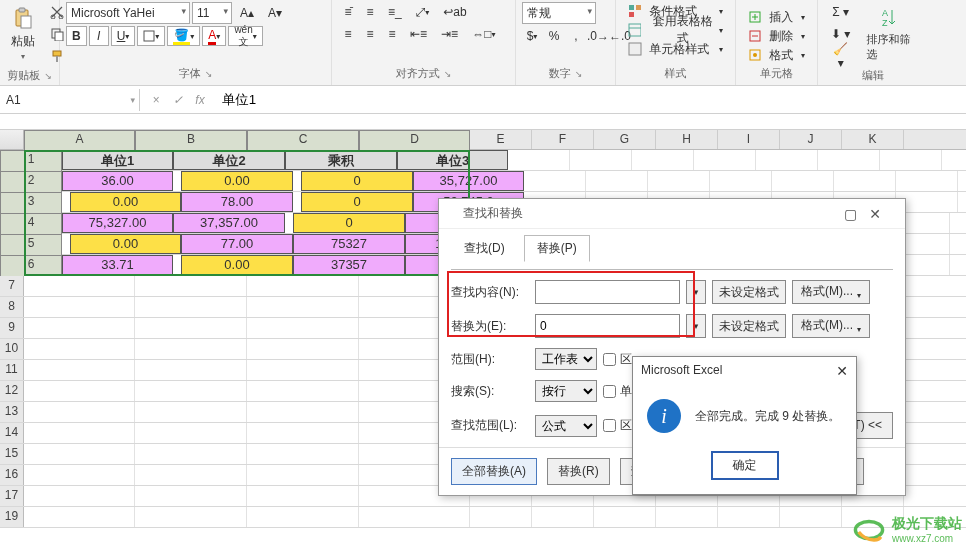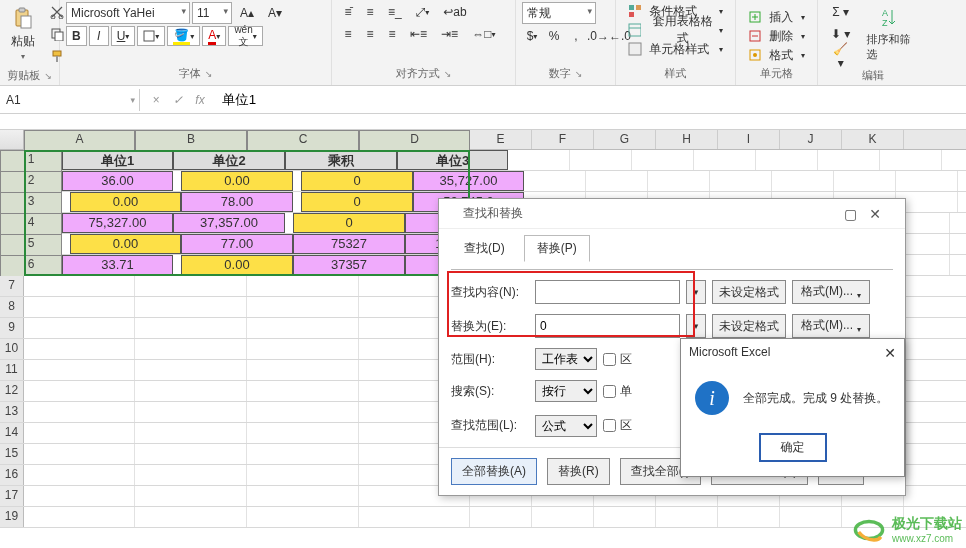--- a/index.html
+++ b/index.html
@@ -680,21 +680,21 @@
     <div class="btn primary">全部替换(A)</div>
     <div class="btn">替换(R)</div>
     <div class="btn">查找全部(I)</div>
     <div class="btn">查找下一个(F)</div>
     <div class="btn">关闭</div>
   </div>
 
   <div class="redbox" style="left:8px;top:72px;width:248px;height:66px;"></div>
 </div>
 
-<div class="alert" style="left:632px;top:338px;margin-left:48px;">
+<div class="alert" style="left:632px;top:356px;">
   <div class="alert-title">
     <span>Microsoft Excel</span>
     <span style="cursor:pointer;font-size:14px;">✕</span>
   </div>
   <div class="alert-body">
     <div class="alert-icon">i</div>
     <span style="font-size:12px;">全部完成。完成 9 处替换。</span>
   </div>
   <div class="alert-btns">
     <div class="alert-btn">确定</div>

